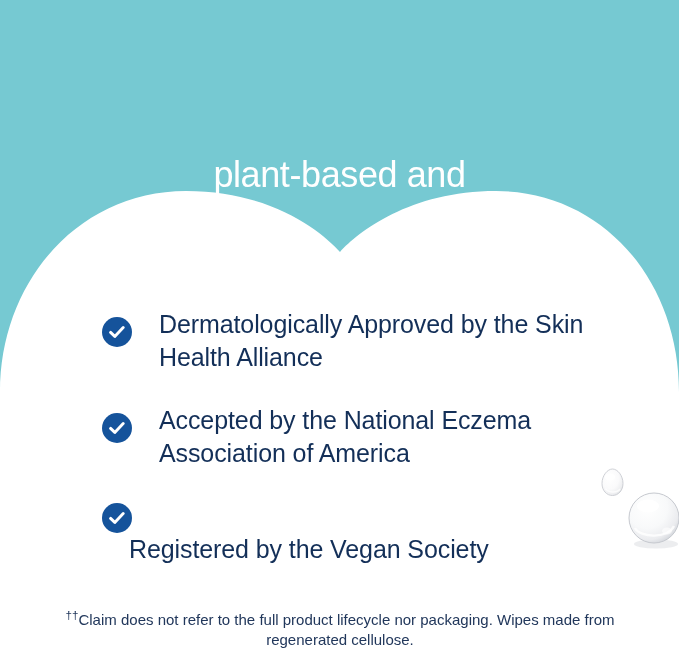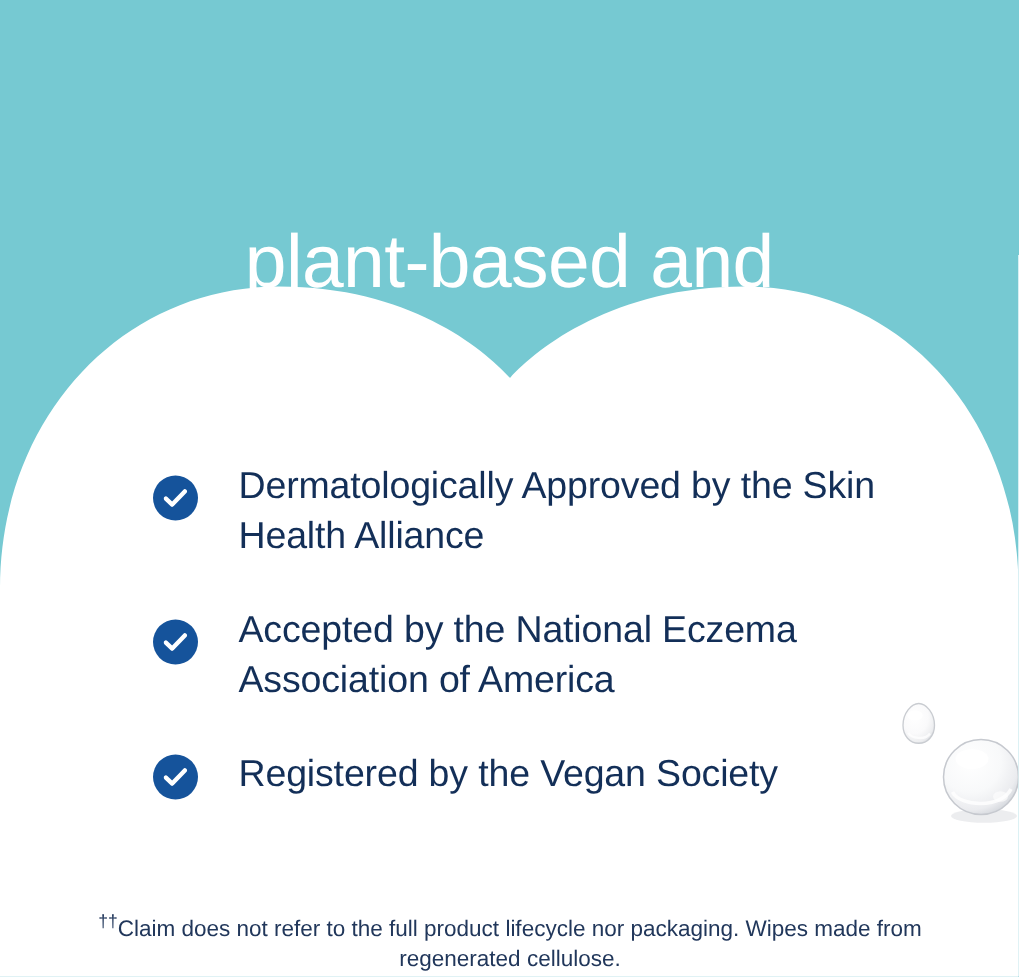--- a/index.html
+++ b/index.html
@@ -32,21 +32,21 @@
 
   
   .headline {
     position: absolute;
     left: 0;
     top: 32px;
     width: 679px;
     text-align: center;
     color: #ffffff;
     font-family: "Liberation Sans", sans-serif;
-    font-size: 50px;
+    font-size: 36px;
     line-height: 57px;
     font-weight: 400;
     letter-spacing: -0.4px;
     white-space: pre;
   }
   .headline .hl-line { display: block; }
   .headline sup.dagger {
     font-size: 0.44em;
     vertical-align: super;
     line-height: 0;
@@ -60,21 +60,21 @@
     left: 102px;
     top: 308px;
     width: 520px;
   }
   .claim-row {
     position: relative;
     display: flex;
     align-items: flex-start;
     margin-bottom: 30px;
   }
-  .claim-row:last-child { margin-bottom: 0; }
+  .claim-row:last-child { margin-bottom: 0; flex-direction: column; }
 
   .check-badge {
     flex: 0 0 auto;
     width: 30px;
     height: 30px;
     border-radius: 50%;
     background: #15539B;
     margin-top: 9px;
     position: relative;
   }

